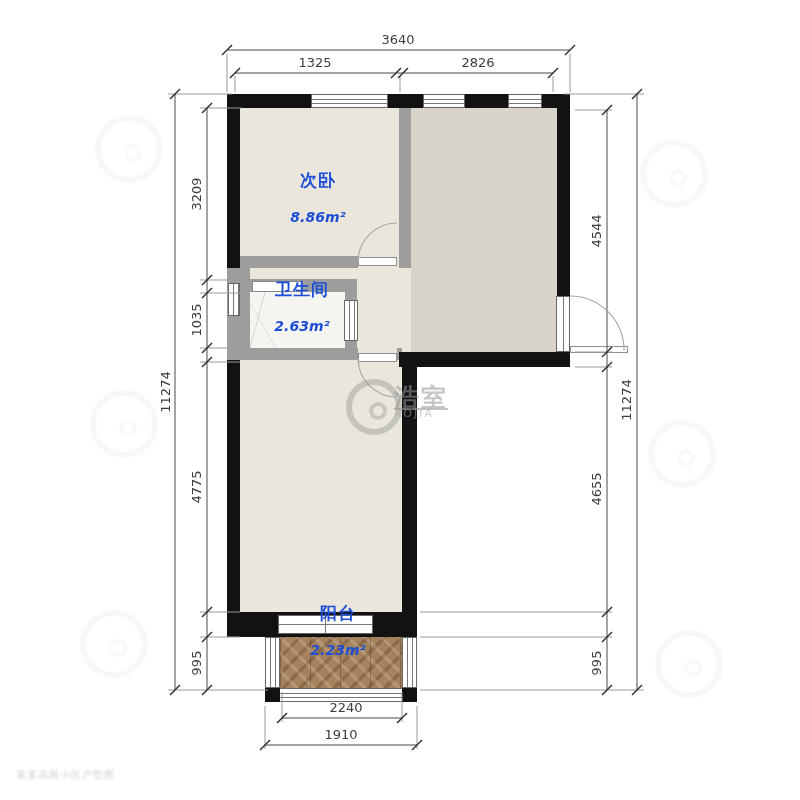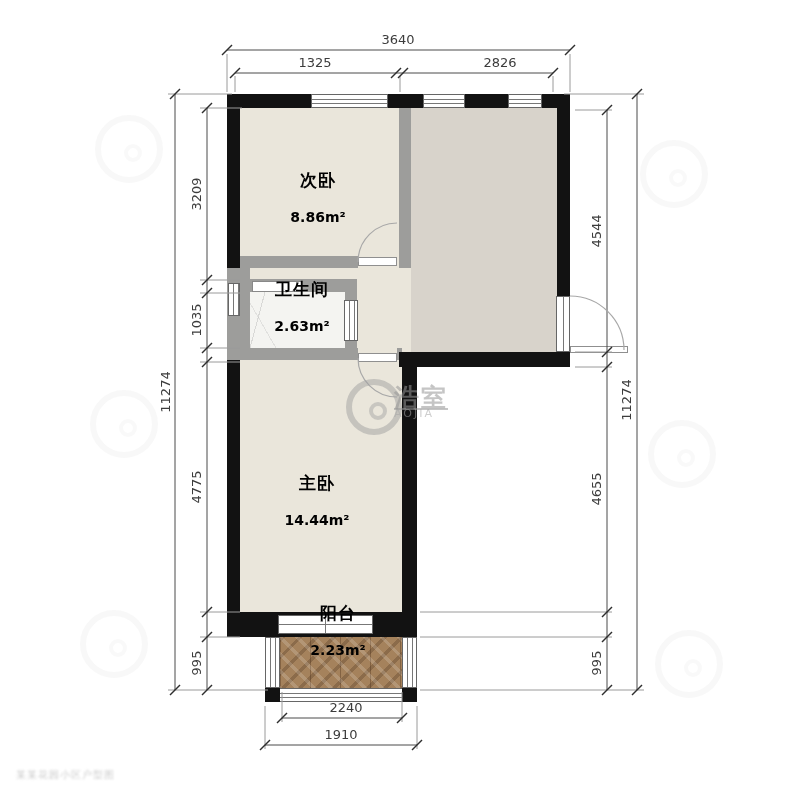--- a/index.html
+++ b/index.html
@@ -9,23 +9,23 @@
   .floor{position:absolute;}
   .wall{position:absolute;background:var(--wall,#121212);}
   .part{position:absolute;background:var(--partition,#9d9d9b);}
   .win-h{position:absolute;background-color:#fff;border:1px solid #666;box-sizing:border-box;
          background-image:linear-gradient(#777,#777),linear-gradient(#777,#777);
          background-repeat:no-repeat;background-size:100% 1px,100% 1px;background-position:0 4px,0 8px;}
   .win-v{position:absolute;background-color:#fff;border:1px solid #666;box-sizing:border-box;
          background-image:linear-gradient(#777,#777),linear-gradient(#777,#777);
          background-repeat:no-repeat;background-size:1px 100%,1px 100%;background-position:4px 0,9px 0;}
   .leaf{position:absolute;background:#fff;border:1px solid #8f8f8f;box-sizing:border-box;}
-  .room-label{position:absolute;transform:translate(-50%,-50%);text-align:center;white-space:nowrap;z-index:40;color:#000000;}
+  .room-label{position:absolute;transform:translate(-50%,-50%);text-align:center;white-space:nowrap;z-index:40;color:#1d4ed8;}
   .room-label .nm{font-size:17px;font-weight:700;letter-spacing:1px;}
-  .room-label .ar{font-size:14px;font-weight:600;margin-top:17px;}
+  .room-label .ar{font-size:14px;font-weight:600;margin-top:17px;font-style:italic;}
   .dim{position:absolute;transform:translate(-50%,-50%);font-size:13px;color:var(--dim-text,#3c3c3c);
        white-space:nowrap;z-index:40;}
   .dim.v{transform:translate(-50%,-50%) rotate(-90deg);}
   svg.overlay{position:absolute;left:0;top:0;z-index:30;pointer-events:none;}
   .bath{background-color:var(--floor-bath,#f4f4f1);
         background-image:
           linear-gradient(105deg,transparent 0 14px,rgba(165,165,165,.35) 14px 15px,transparent 15px 36px),
           linear-gradient(60deg,transparent 0 22px,rgba(175,175,175,.28) 22px 23px,transparent 23px 52px);}
   .wood{background-color:var(--floor-balcony,#a5825c);
         background-image:
@@ -170,32 +170,28 @@
   </svg>
 
   <div class="room-label" style="left:318px;top:197px;">
     <div class="nm">次卧</div>
     <div class="ar">8.86m²</div>
   </div>
   <div class="room-label" style="left:302px;top:306px;">
     <div class="nm">卫生间</div>
     <div class="ar">2.63m²</div>
   </div>
-  <div class="room-label" style="left:317px;top:500px;">
-    <div class="nm">主卧</div>
-    <div class="ar">14.44m²</div>
-  </div>
   <div class="room-label" style="left:338px;top:630px;">
     <div class="nm">阳台</div>
     <div class="ar">2.23m²</div>
   </div>
 
   <div class="dim" style="left:398px;top:39px;">3640</div>
   <div class="dim" style="left:315px;top:62px;">1325</div>
-  <div class="dim" style="left:500px;top:62px;text-align:center;">2826</div>
+  <div class="dim" style="left:478px;top:62px;text-align:center;">2826</div>
   <div class="dim v" style="left:165px;top:392px;">11274</div>
   <div class="dim v" style="left:196px;top:194px;">3209</div>
   <div class="dim v" style="left:196px;top:320px;">1035</div>
   <div class="dim v" style="left:196px;top:487px;">4775</div>
   <div class="dim v" style="left:196px;top:663px;">995</div>
   <div class="dim v" style="left:596px;top:231px;">4544</div>
   <div class="dim v" style="left:596px;top:489px;">4655</div>
   <div class="dim v" style="left:596px;top:663px;">995</div>
   <div class="dim v" style="left:626px;top:400px;">11274</div>
   <div class="dim" style="left:346px;top:707px;">2240</div>

